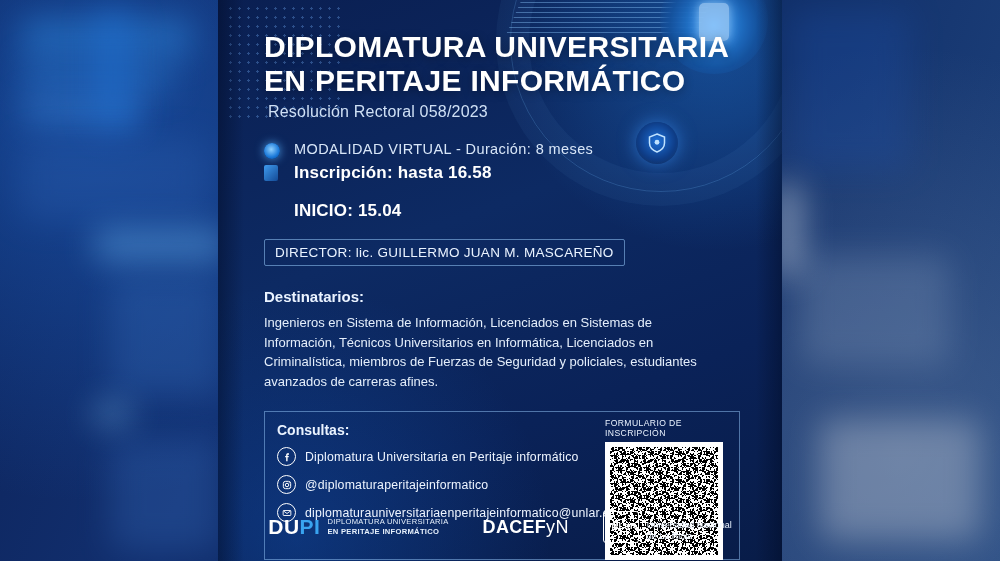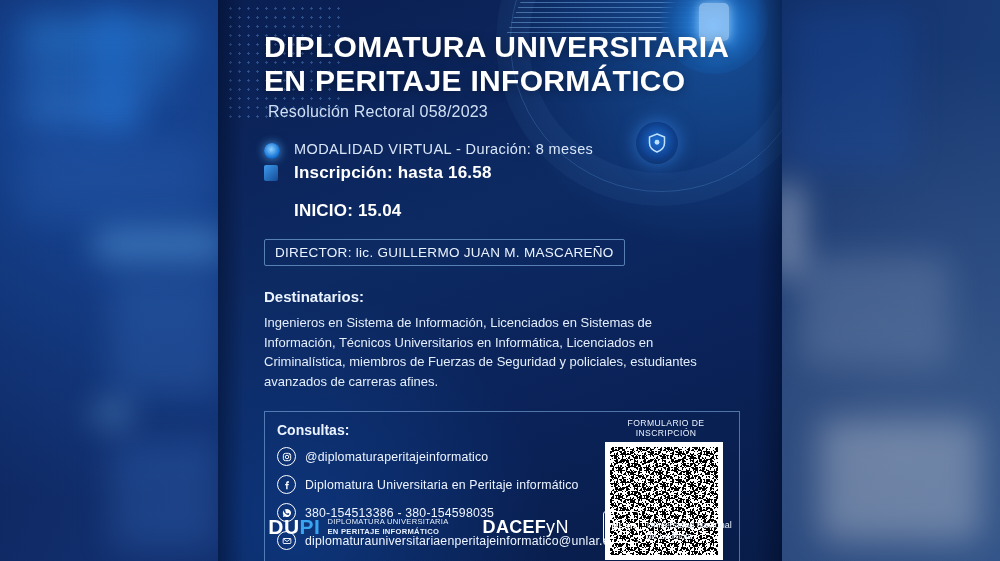--- a/index.html
+++ b/index.html
@@ -199,21 +199,21 @@
     margin-right: 9px;
     flex: 0 0 auto;
   }
   .cicon svg { width: 10px; height: 10px; fill: #ffffff; }
   .ctext { font-size: 12.3px; color: #eef5ff; letter-spacing: .2px; }
 
   .qr-wrap {
     position: absolute;
     right: 12px; top: 6px;
     width: 122px;
-    text-align: center;
+    text-align: left;
   }
   .qr-label { font-size: 8.6px; letter-spacing: .4px; color: #eaf3ff; margin-bottom: 4px; }
   .qr {
     width: 118px; height: 118px;
     background: #ffffff;
     padding: 5px;
     box-sizing: border-box;
   }
   .qr-inner {
     width: 100%; height: 100%;
@@ -316,45 +316,37 @@
 
     <div class="dest-title">Destinatarios:</div>
     <div class="dest-body">Ingenieros en Sistema de Información, Licenciados en Sistemas de Información, Técnicos Universitarios en Informática, Licenciados en Criminalística, miembros de Fuerzas de Seguridad y policiales, estudiantes avanzados de carreras afines.</div>
 
     <div class="consult-box">
       <div class="consult-title">Consultas:</div>
 
       <div class="contact-row">
         <span class="cicon">
           <svg viewBox="0 0 12 12">
+              <path d="M7 3.2h1.4V1.6H7c-1.2 0-2 .8-2 2v1.1H3.8v1.6H5V11h1.7V6.3h1.3l.2-1.6H6.7V3.9c0-.4.1-.7.3-.7z"></path>
+            </svg>
+        </span>
+        <span class="ctext">Diplomatura Universitaria en Peritaje informático</span>
+      </div>
+
+      <div class="contact-row">
+        <span class="cicon">
+          <svg viewBox="0 0 12 12">
             <rect x="1.6" y="1.6" width="8.8" height="8.8" rx="2.6" fill="none" stroke="#fff" stroke-width="1.2"></rect>
             <circle cx="6" cy="6" r="2.1" fill="none" stroke="#fff" stroke-width="1.2"></circle>
             <circle cx="8.7" cy="3.3" r=".7"></circle>
           </svg>
         </span>
         <span class="ctext">@diplomaturaperitajeinformatico</span>
       </div>
 
-      <div class="contact-row">
-        <span class="cicon">
-          <svg viewBox="0 0 12 12">
-              <path d="M7 3.2h1.4V1.6H7c-1.2 0-2 .8-2 2v1.1H3.8v1.6H5V11h1.7V6.3h1.3l.2-1.6H6.7V3.9c0-.4.1-.7.3-.7z"></path>
-            </svg>
-        </span>
-        <span class="ctext">Diplomatura Universitaria en Peritaje informático</span>
-      </div>
-
-      <div class="contact-row">
-        <span class="cicon">
-          <svg viewBox="0 0 12 12">
-              <path d="M6 1.2A4.8 4.8 0 0 0 1.7 8.4L1.2 10.8l2.5-.6A4.8 4.8 0 1 0 6 1.2zm2.5 6.6c-.1.3-.7.6-1 .6-.3 0-.6.1-1.9-.5-1.6-.7-2.6-2.4-2.7-2.5-.1-.1-.6-.8-.6-1.6 0-.7.4-1.1.5-1.2.1-.1.3-.2.4-.2h.3c.1 0 .2 0 .4.3l.5 1.2c0 .1 0 .2-.1.3l-.2.3c-.1.1-.2.2-.1.3.1.2.5.8 1 1.2.6.5 1.1.7 1.3.8.1 0 .2 0 .3-.1l.5-.6c.1-.1.2-.1.3-.1l1.1.5c.1.1.2.1.2.2v.9z"></path>
-            </svg>
-        </span>
-        <span class="ctext">380-154513386 - 380-154598035</span>
-      </div>
 
       <div class="contact-row">
         <span class="cicon">
           <svg viewBox="0 0 12 12">
             <rect x="1.4" y="3" width="9.2" height="6" rx=".8" fill="none" stroke="#fff" stroke-width="1.1"></rect>
             <path d="M1.6 3.4 L6 6.6 L10.4 3.4" fill="none" stroke="#fff" stroke-width="1.1"></path>
           </svg>
         </span>
         <span class="ctext">diplomaturauniversitariaenperitajeinformatico@unlar.edu.ar</span>
       </div>

